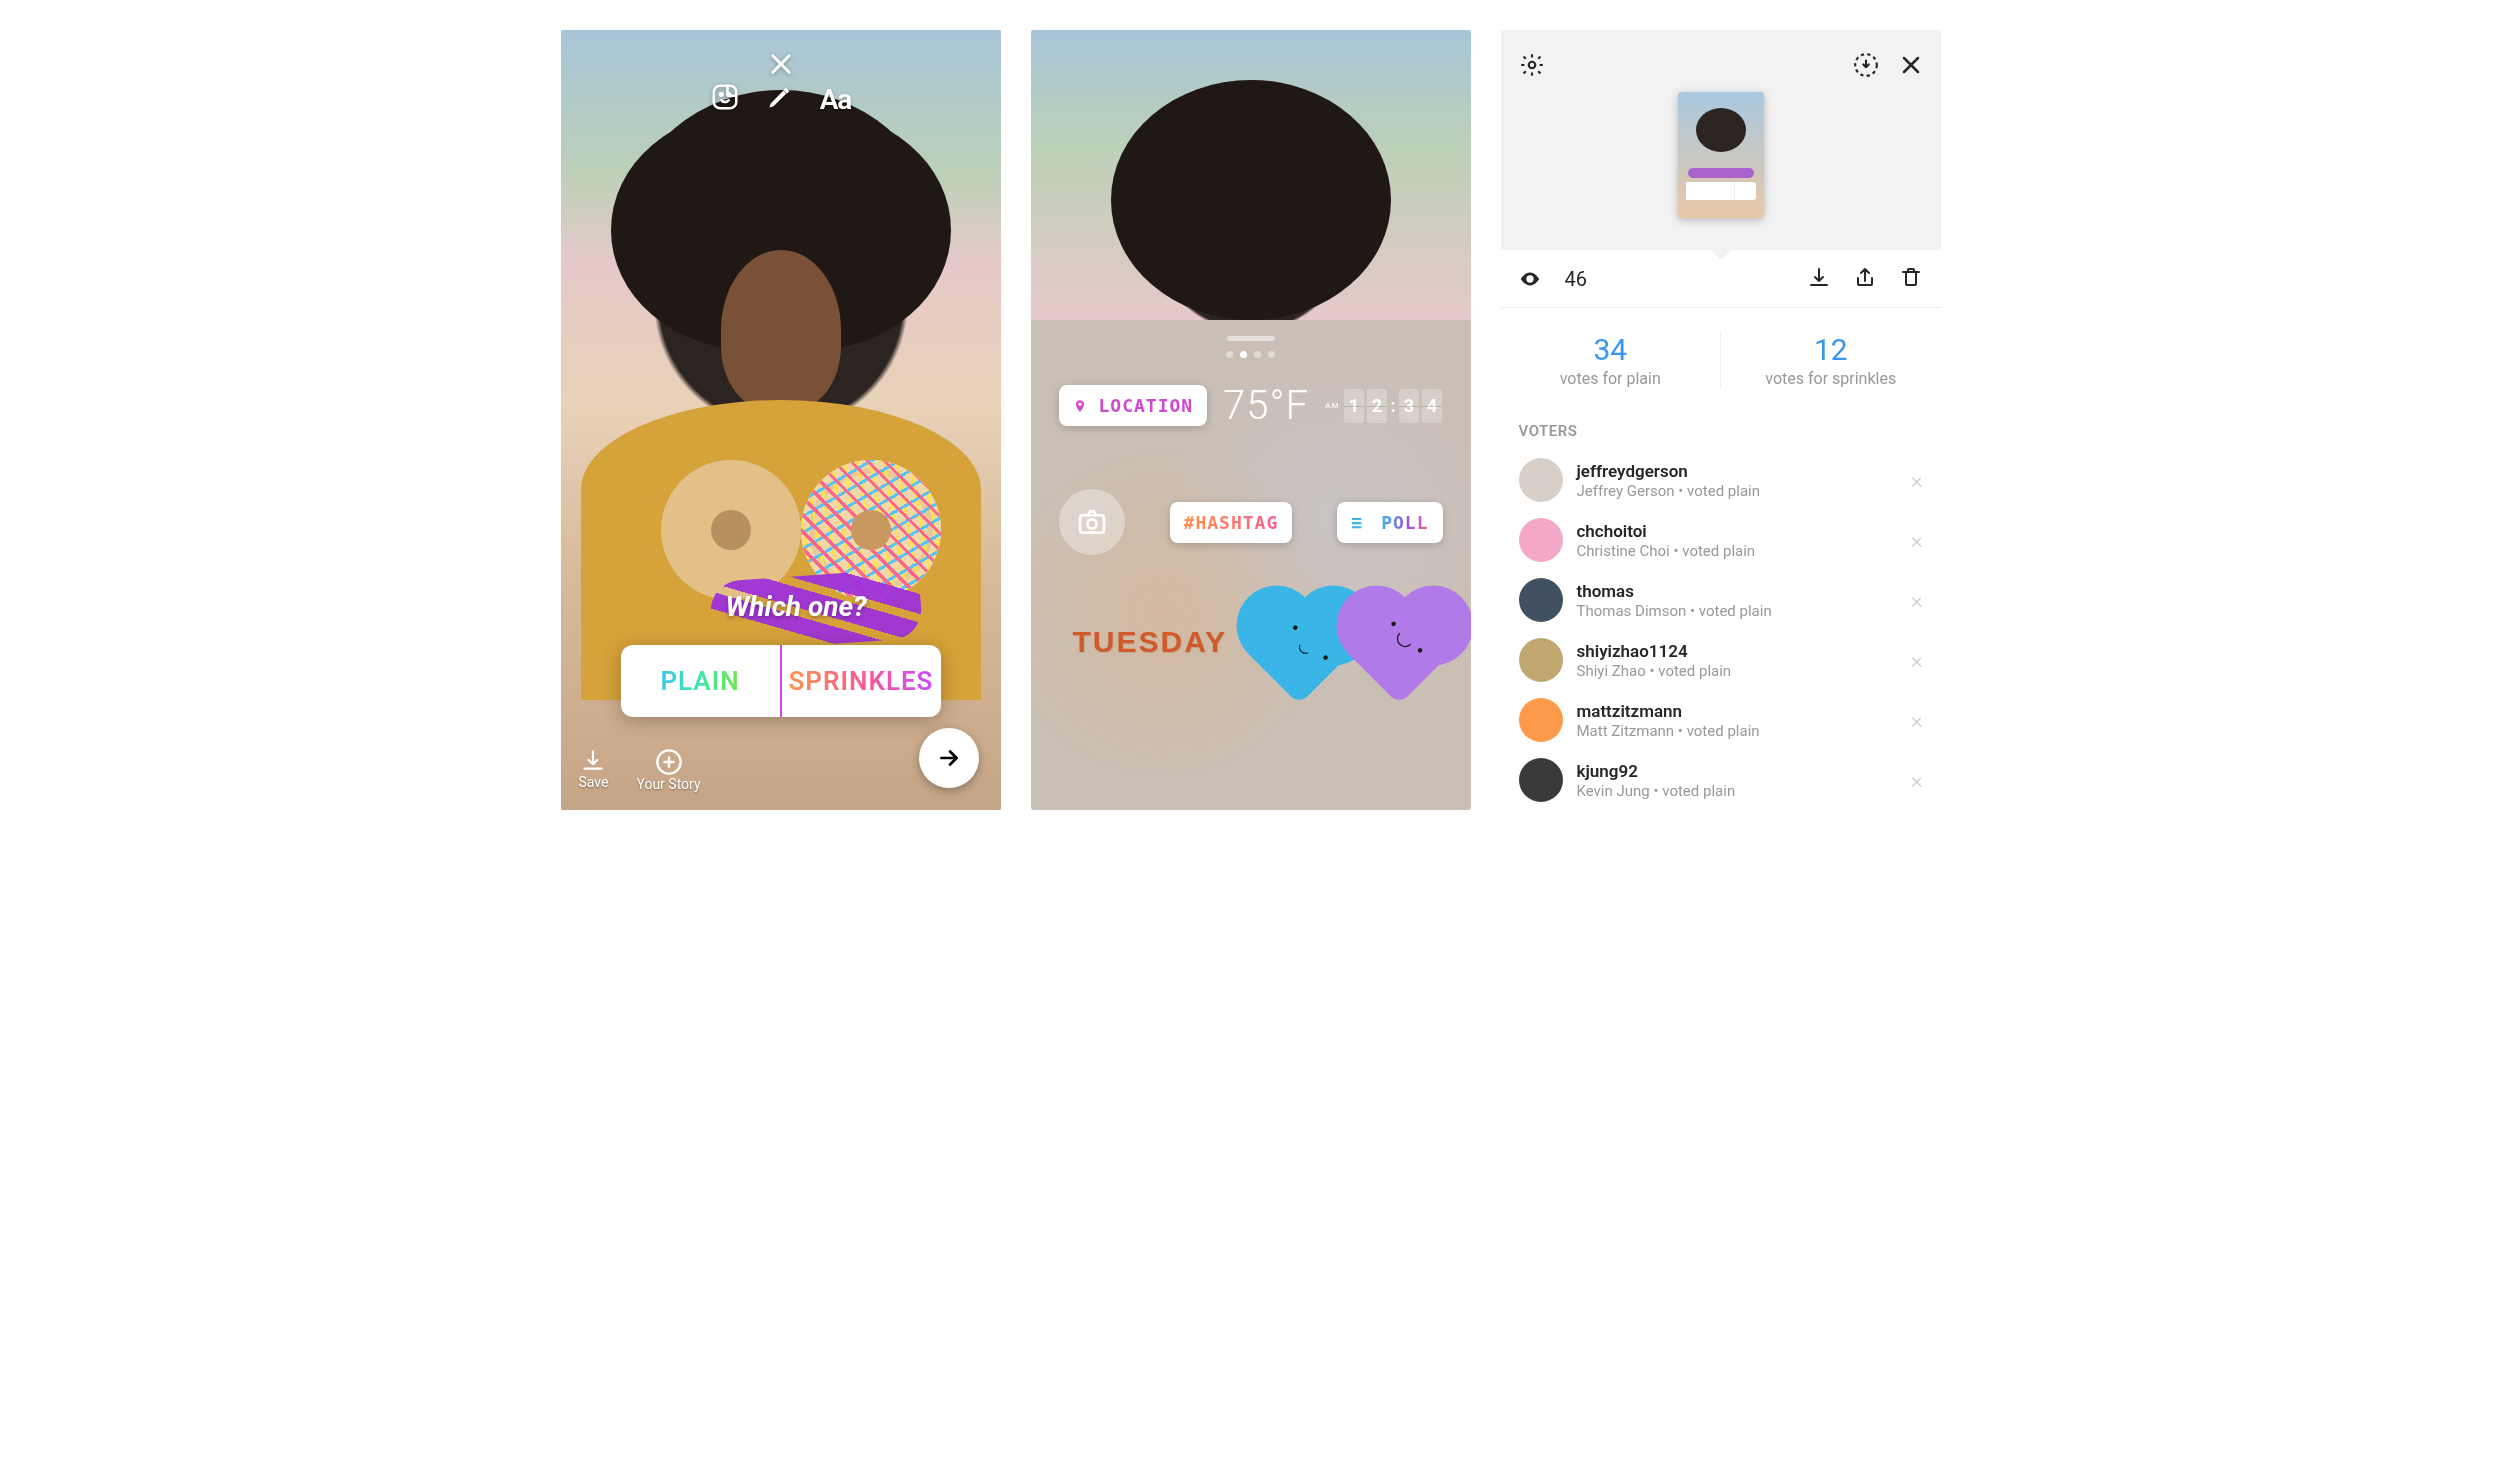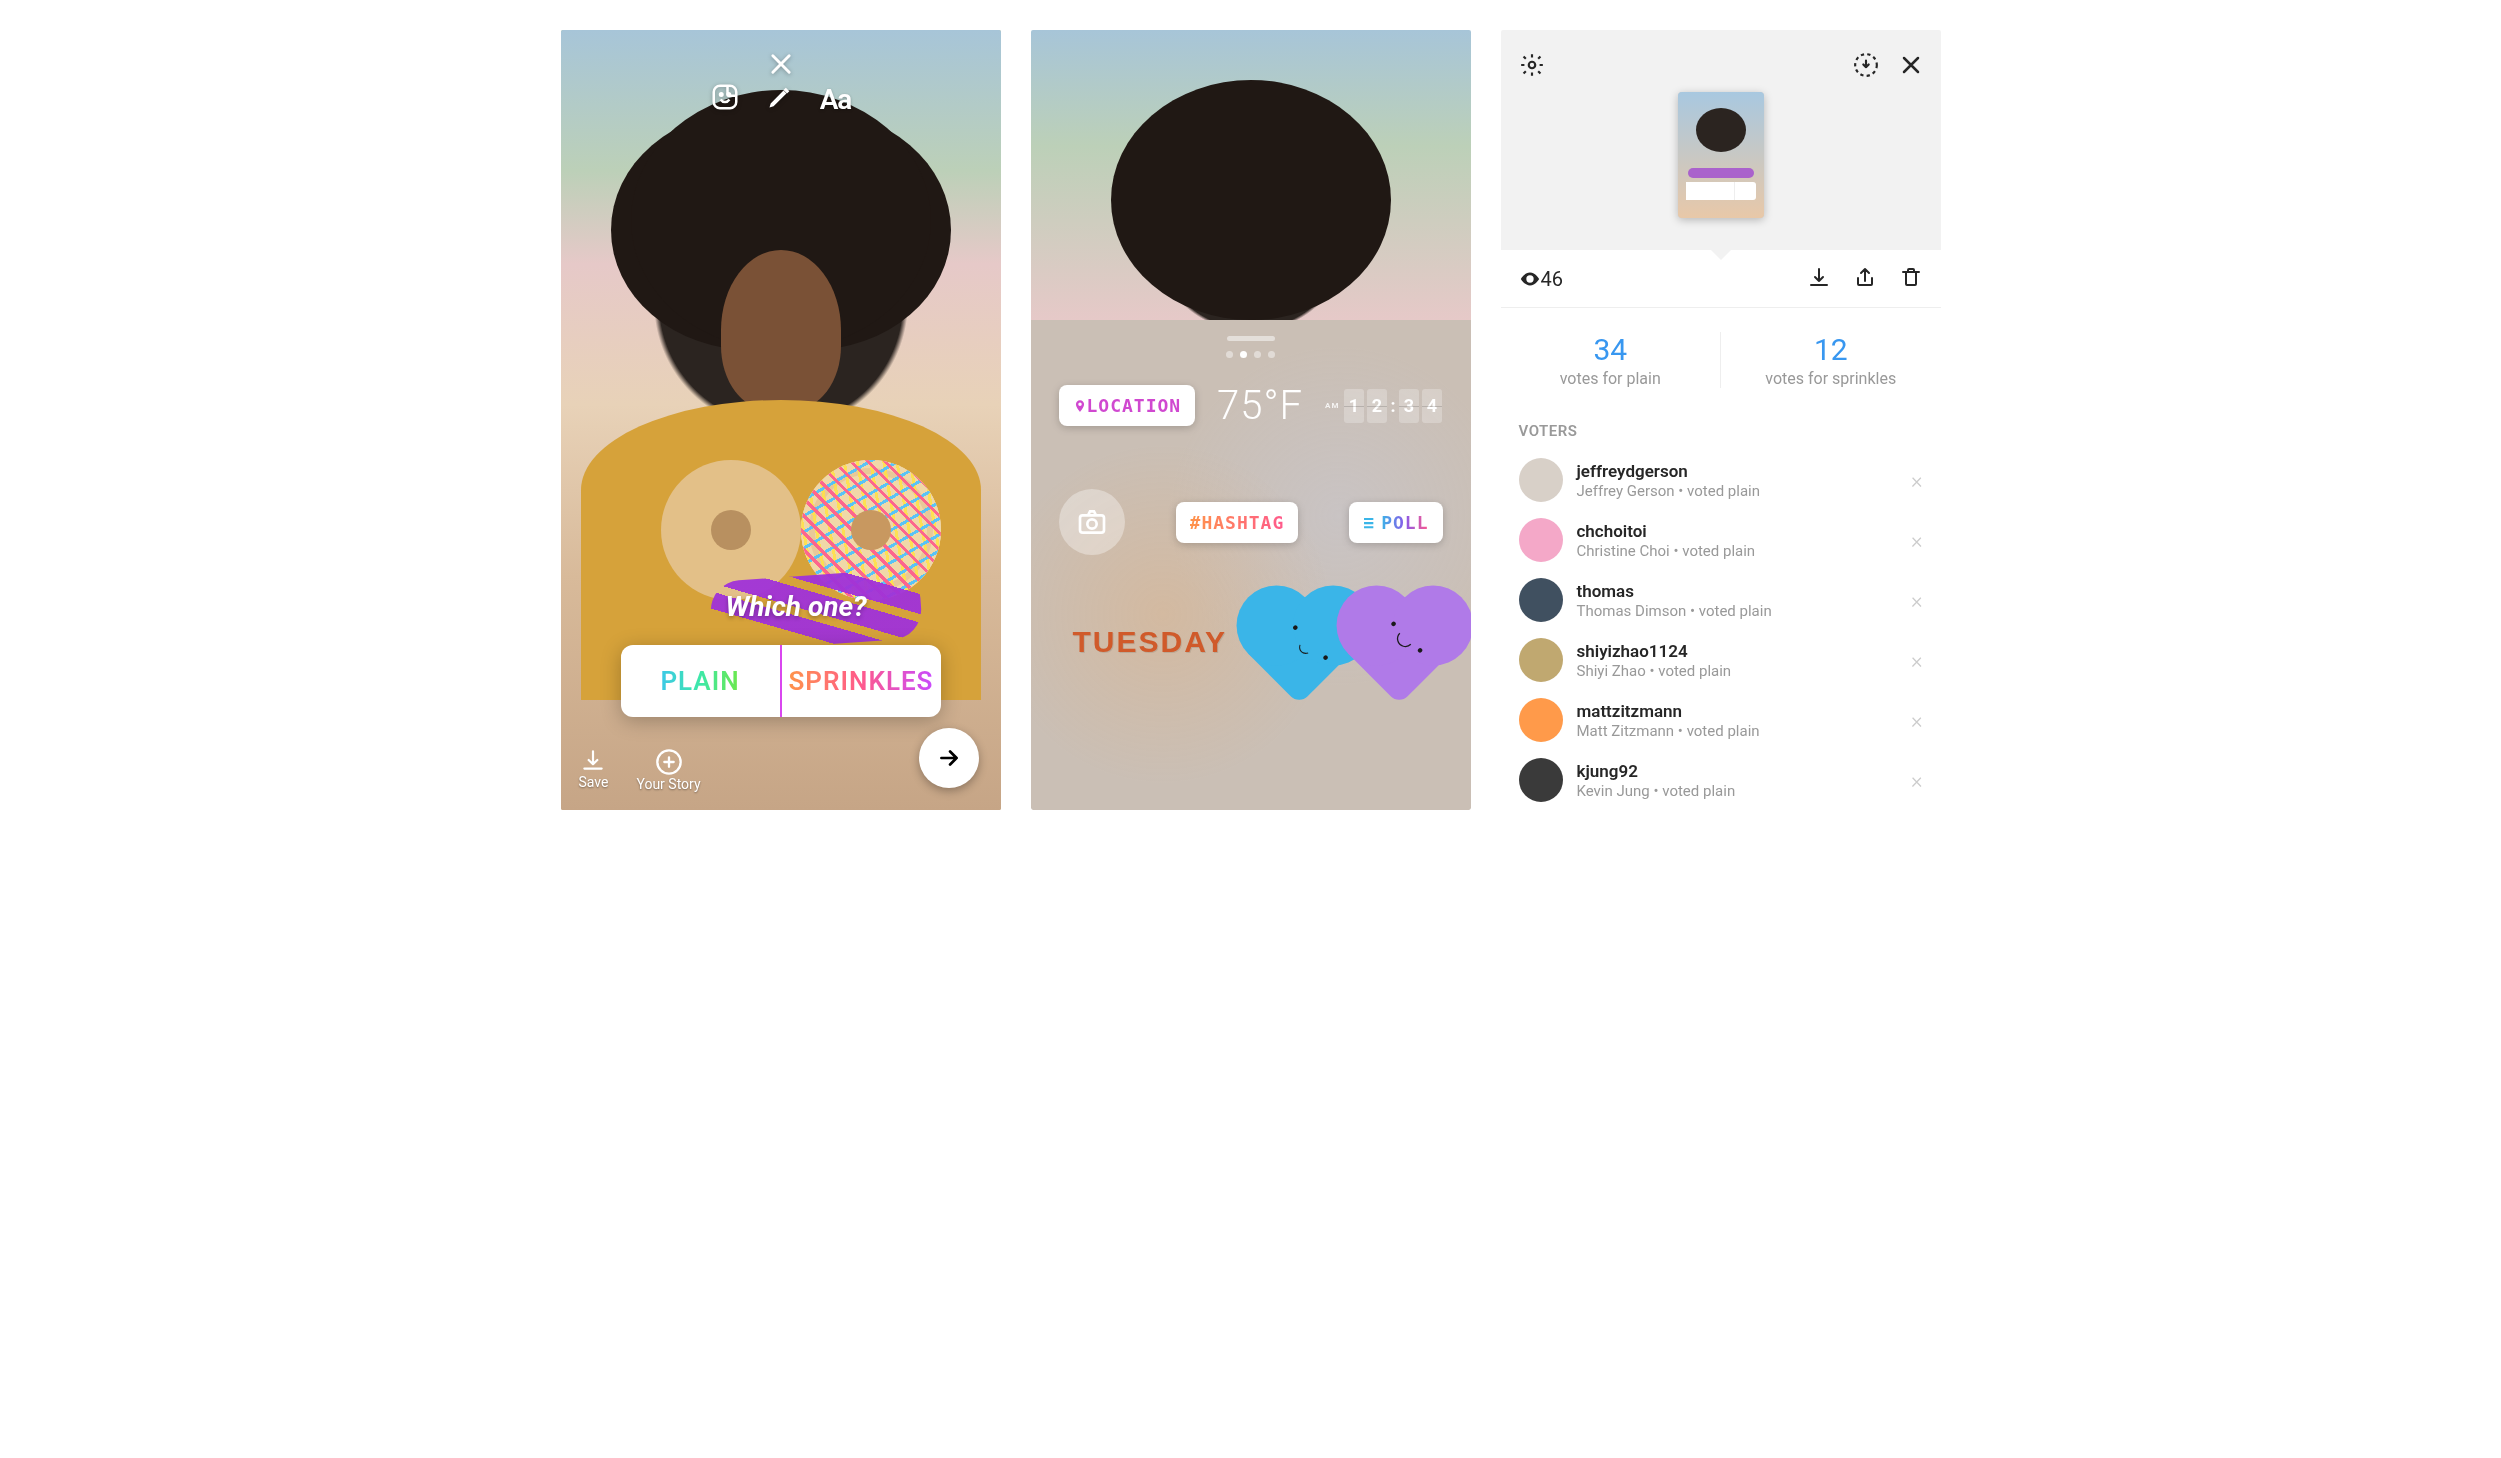--- a/index.html
+++ b/index.html
@@ -129,21 +129,21 @@
   .tray-content { position:relative; padding:16px 28px; }
   .drag-handle { width:48px; height:5px; background:rgba(255,255,255,.5); border-radius:3px; margin:0 auto 10px; }
   .dots { display:flex; gap:7px; justify-content:center; margin-bottom:24px; }
   .dot { width:7px; height:7px; border-radius:50%; background:rgba(255,255,255,.45); }
   .dot.active { background:#fff; }
   .sticker-row { display:flex; justify-content:space-between; align-items:center; margin-bottom:60px; }
   .st {
     background:#fff; border-radius:8px; padding:10px 14px;
     font-weight:700; letter-spacing:1px; font-size:18px;
     box-shadow:0 2px 8px rgba(0,0,0,.2);
-    display:flex; align-items:center; gap:0;
+    display:flex; align-items:center; gap:12px;
   }
   .st-loc { color:#d048d0; font-family:monospace; }
   .st-temp { background:none; box-shadow:none; color:#fff; font-size:40px; font-weight:300; padding:0;}
   .st-clock {
     display:flex; gap:3px; background:none; box-shadow:none; padding:0;
   }
   .digit { width:20px; height:34px; background:rgba(255,255,255,.25); border-radius:3px; color:#fff; font-size:18px; display:flex; align-items:center; justify-content:center; position:relative;}
   .digit::after{content:"";position:absolute;top:50%;left:0;right:0;height:1px;background:rgba(0,0,0,.15);}
   .am { font-size:8px; color:#fff; align-self:center; margin-right:2px; opacity:.8;}
   .cam-circle { width:66px; height:66px; border-radius:50%; background:rgba(255,255,255,.35); display:flex; align-items:center; justify-content:center; }
@@ -190,21 +190,21 @@
   .thumb-q{position:absolute;bottom:40px;left:10px;right:10px;height:10px;background:#a048d0;border-radius:5px;opacity:.8;}
   .pointer {
     position:absolute; bottom:-10px; left:50%; transform:translateX(-50%);
     width:0; height:0; border-left:10px solid transparent; border-right:10px solid transparent;
     border-top:10px solid #f2f2f2;
   }
   .s3-actions {
     height:58px; display:flex; align-items:center; justify-content:space-between;
     padding:0 18px; border-bottom:1px solid #eee;
   }
-  .views { display:flex; gap:0; align-items:center; font-size:20px; color:#262626;text-align:center;}
+  .views { display:flex; gap:24px; align-items:center; font-size:20px; color:#262626;text-align:center;}
   .act-icons { display:flex; gap:22px; }
   .votes-row {
     display:flex; padding:24px 0;
   }
   .vote-col { flex:1; text-align:center; }
   .vote-col:first-child { border-right:1px solid #eee;}
   .vote-n { color:#3897f0; font-size:30px; font-weight:400;}
   .vote-lbl { color:#999; font-size:16px; margin-top:2px;}
   .voters-hdr {
     padding:10px 18px; color:#999; font-size:15px; font-weight:600; letter-spacing:.5px;

